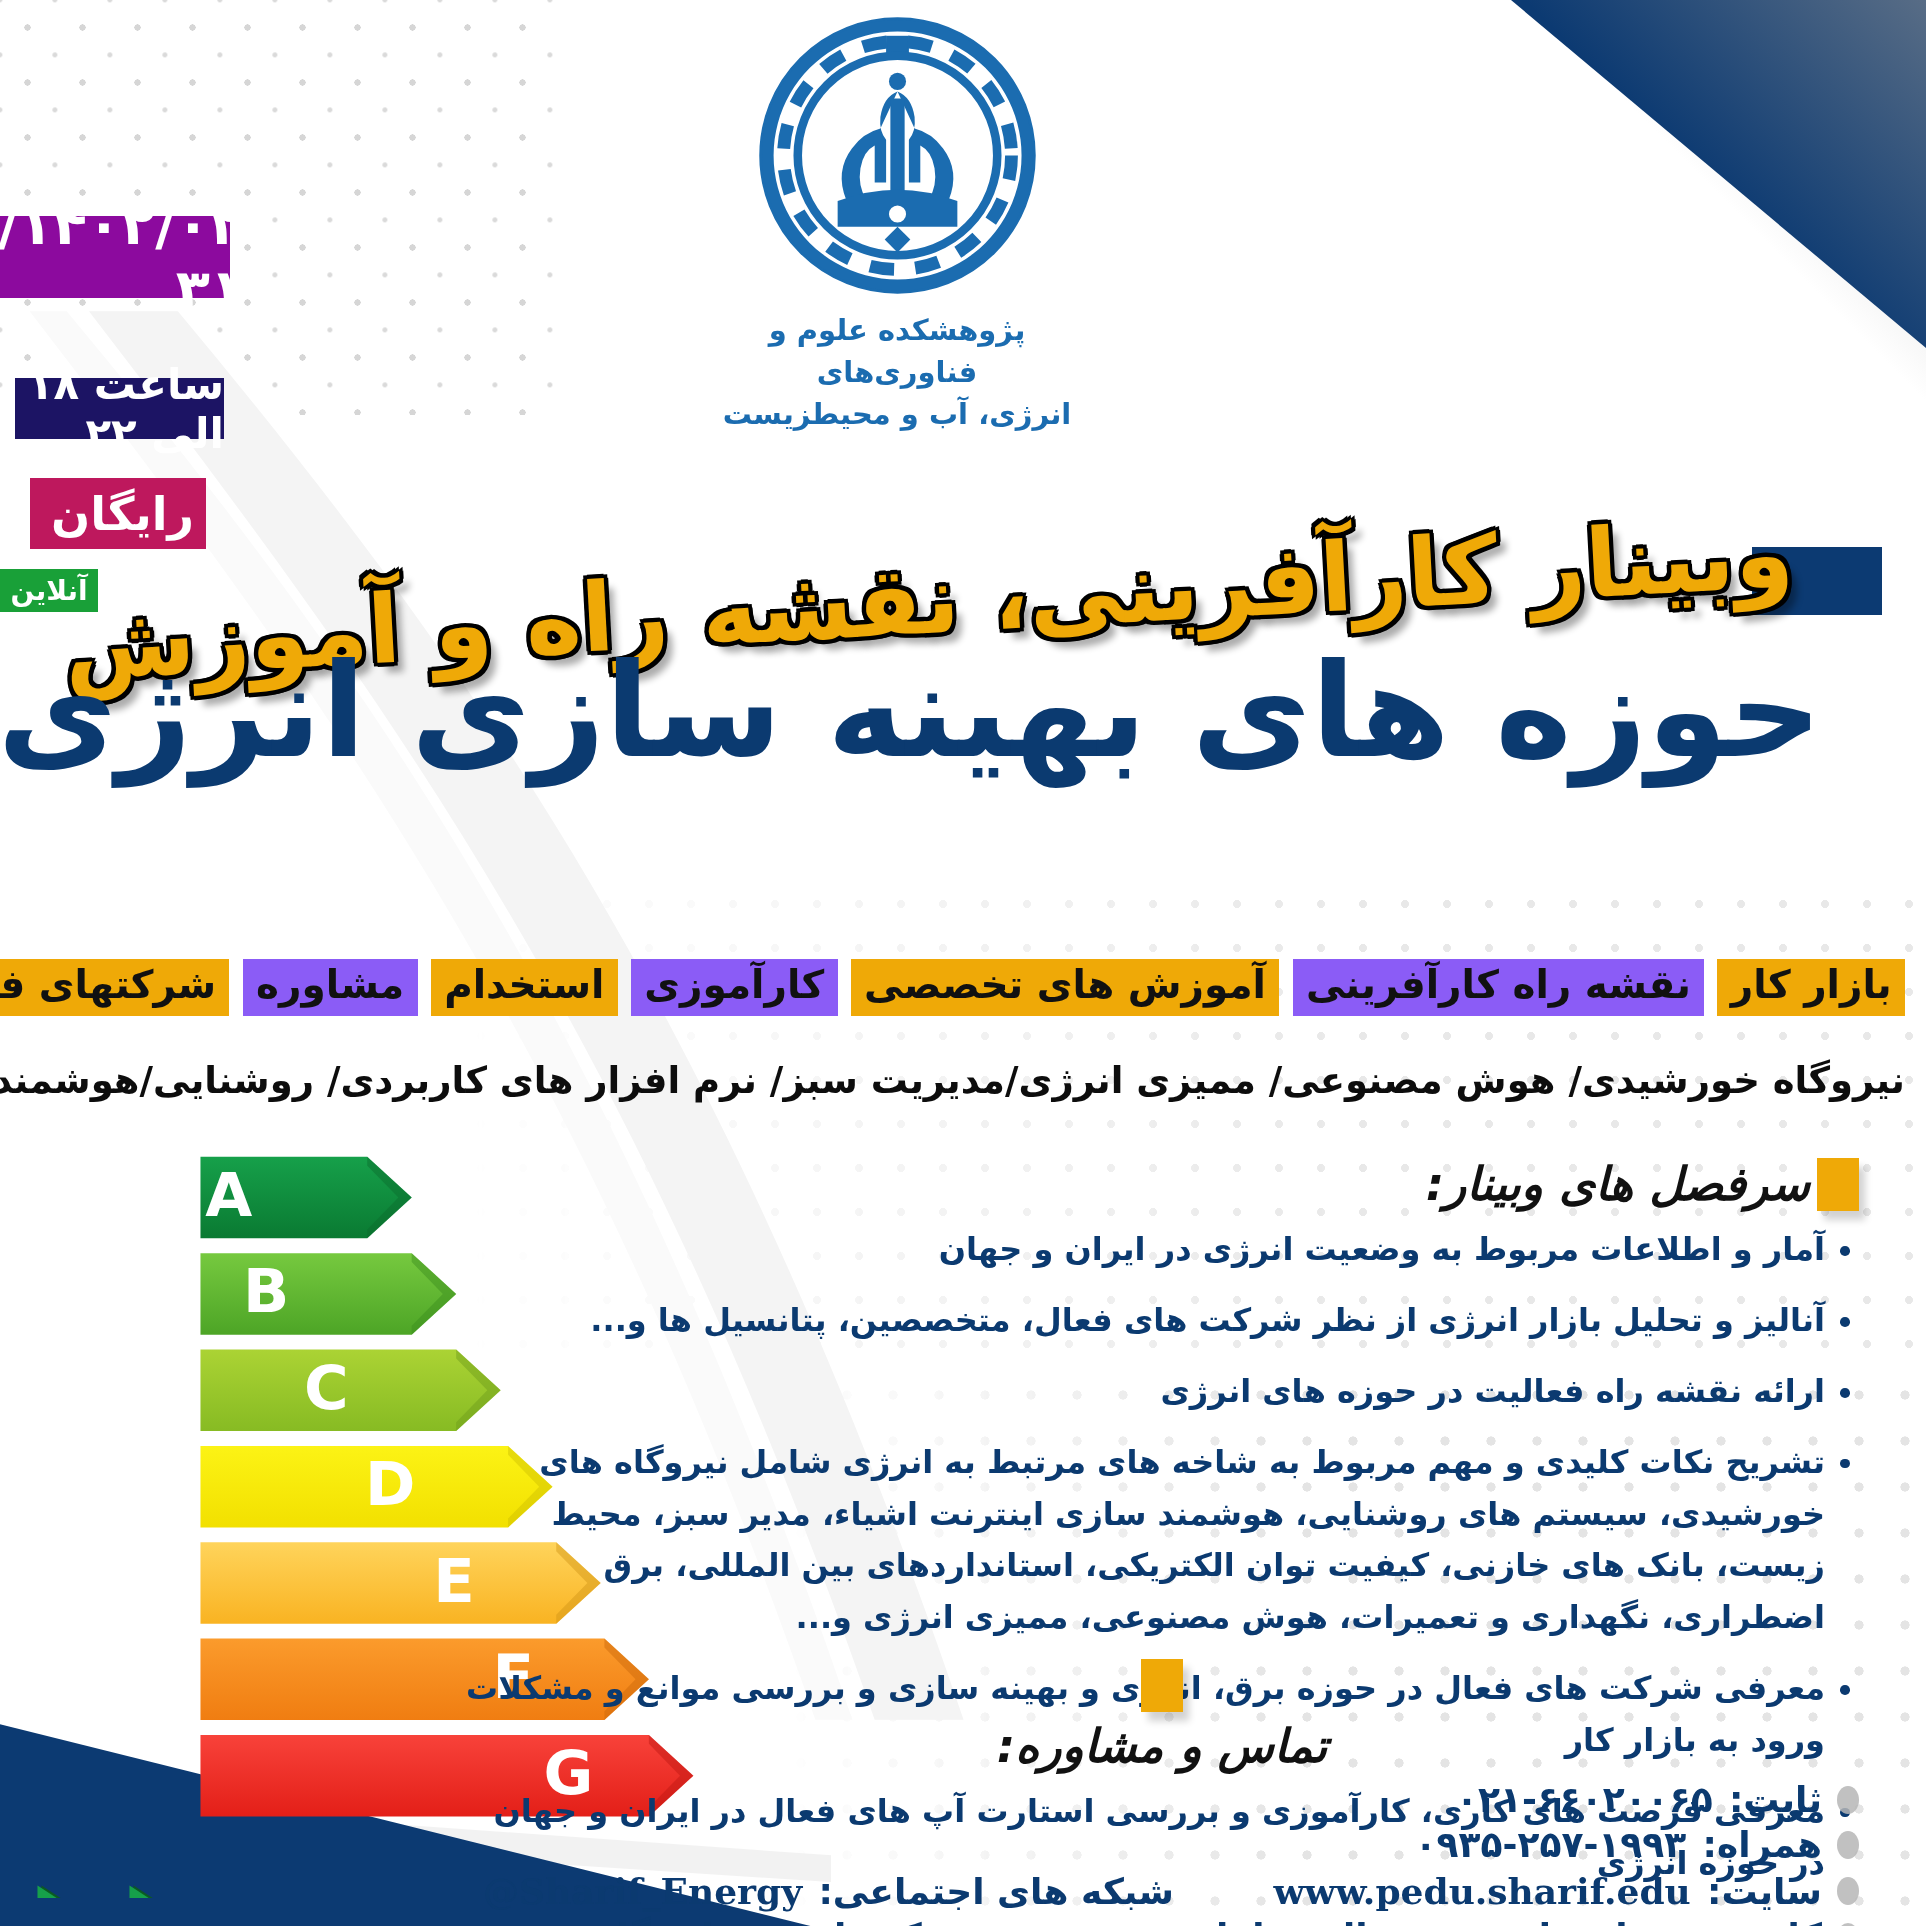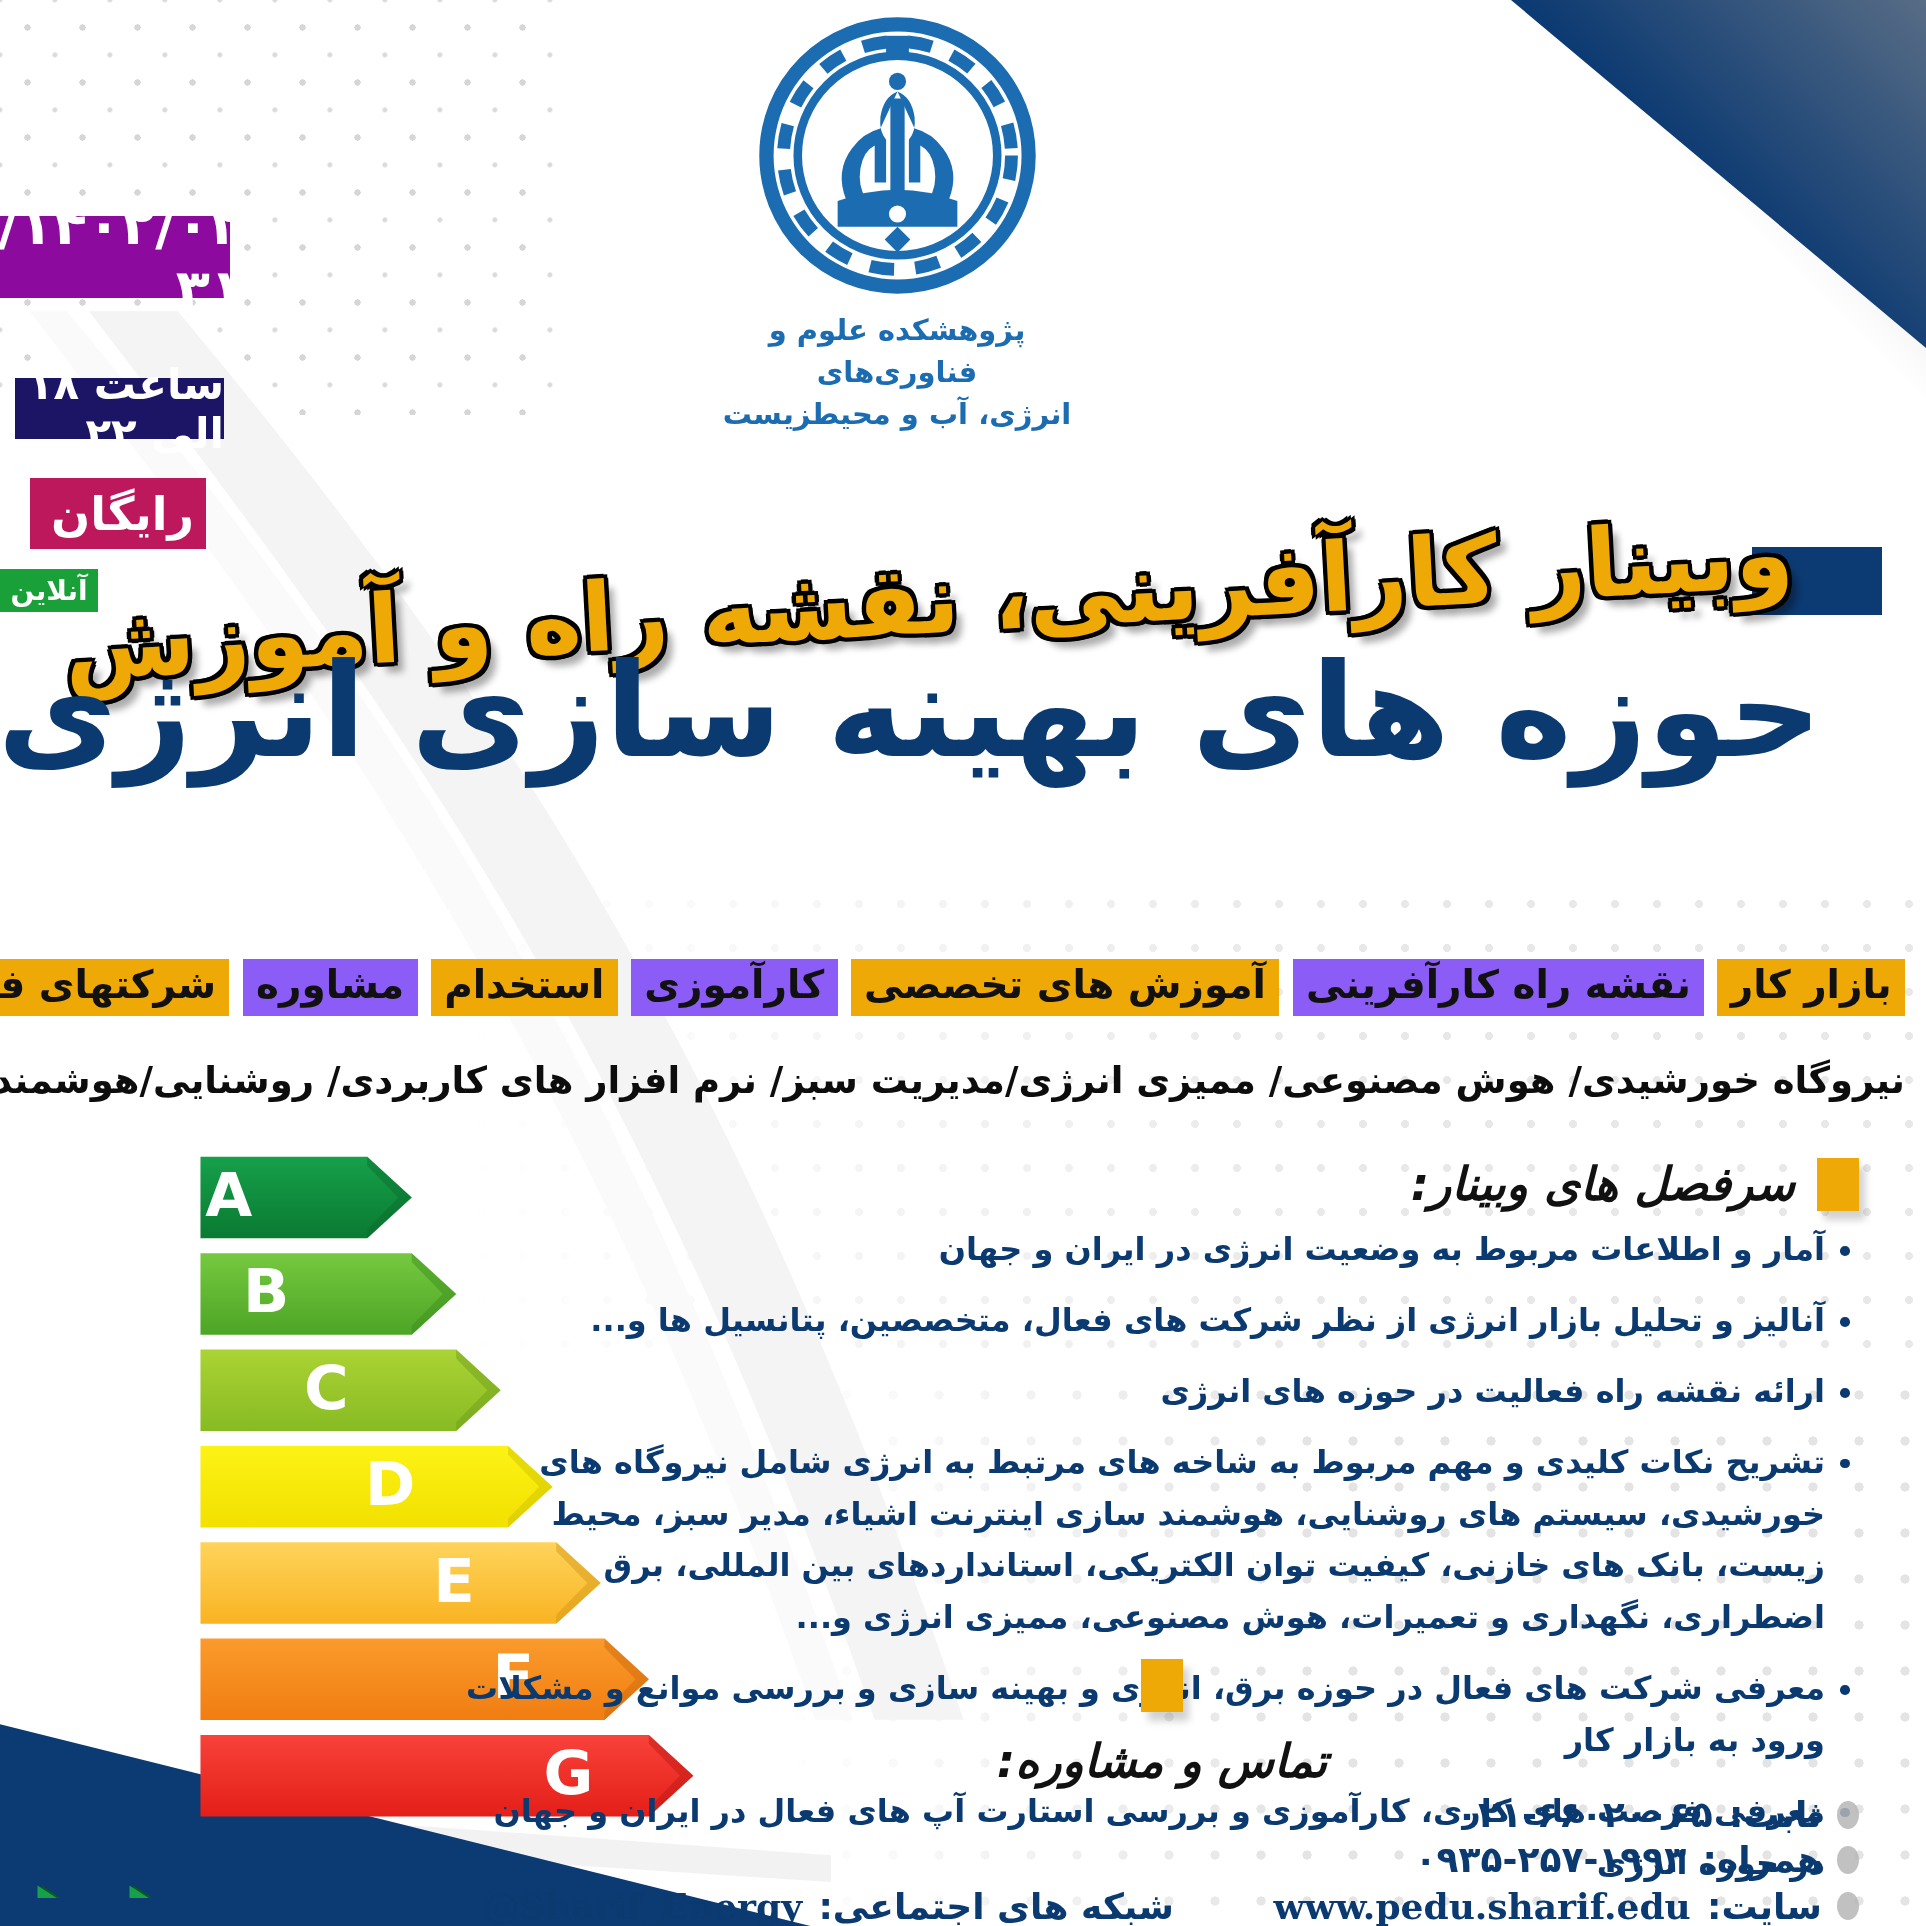--- a/index.html
+++ b/index.html
@@ -149,21 +149,21 @@
     position:absolute;left:30px;top:1142px;width:756px;height:756px;
   }
   #energy-graphic svg{display:block;}
 
   
   #syllabus{
     position:absolute;right:67px;top:1157px;width:1394px;direction:rtl;
   }
   .section-head{
     display:flex;flex-direction:row;align-items:center;justify-content:flex-start;
-    gap:22px;margin-bottom:13.3px;
+    gap:7px;margin-bottom:13.3px;
   }
   .section-square{
     width:42px;height:53px;background:#efa907;
     box-shadow:7.4px 9px 7.4px rgba(0,0,0,.18);flex:0 0 auto;
   }
   .section-title{
     font-size:46px;font-weight:bold;color:#111;font-style:italic;
     letter-spacing:-0.7px;white-space:nowrap;
   }
   .bullets{list-style:none;margin:0;padding:0;}

